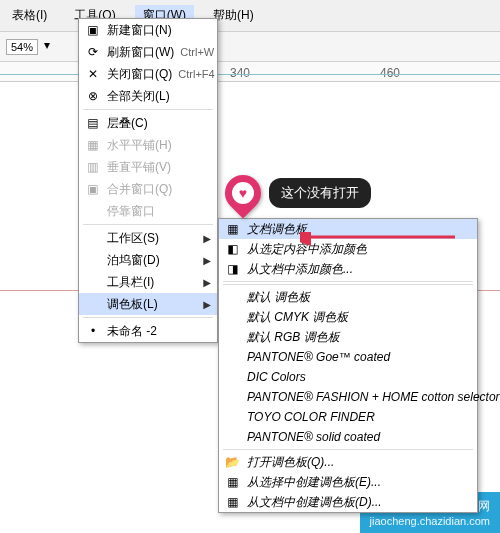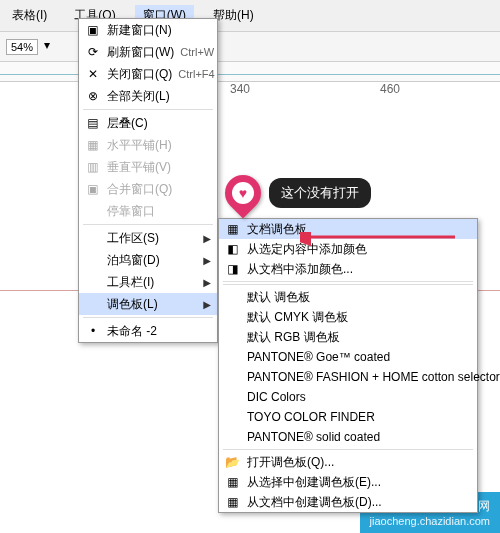--- a/index.html
+++ b/index.html
@@ -4,36 +4,36 @@
 <style>
 * { box-sizing: border-box; margin: 0; padding: 0; font-family: "Microsoft YaHei", SimSun, sans-serif; font-size: 12px; }
 body { background: #fff; width: 500px; height: 533px; overflow: hidden; position: relative; }
 .menubar { display: flex; height: 32px; background: #f0f0f0; border-bottom: 1px solid #d0d0d0; align-items: center; padding-left: 4px; gap: 11px; }
 .menubar span { padding: 2px 8px; cursor: default; }
 .menubar .open { background: #d0e0ff; }
 .toolbar { height: 30px; background: #f5f5f5; border-bottom: 1px solid #d0d0d0; display: flex; align-items: center; padding: 0 6px; gap: 6px; }
 .zoom { border: 1px solid #aaa; padding: 1px 4px; background: #fff; font-size: 11px; }
 .tb-icon { width: 18px; height: 18px; display: inline-block; }
 .ruler-h { height: 20px; background: #fafafa; border-bottom: 1px solid #ccc; position: relative; font-size: 9px; color: #666; }
-.ruler-h span { position: absolute; top: 20px; }
+.ruler-h span { position: absolute; top: 4px; }
 .dropdown { position: absolute; top: 18px; left: 78px; width: 140px; background: #fff; border: 1px solid #999; box-shadow: 2px 2px 5px rgba(0,0,0,.3); z-index: 10; }
 .dropdown .row { display: flex; align-items: center; height: 22px; padding: 0 6px; gap: 6px; cursor: default; }
 .dropdown .row.hl { background: #cfe0ff; }
 .dropdown .row.disabled { color: #aaa; }
 .dropdown .sep { height: 1px; background: #ddd; margin: 2px 4px; }
 .dropdown .ic { width: 16px; height: 16px; display: inline-flex; align-items: center; justify-content: center; flex-shrink: 0; }
 .dropdown .lbl { flex: 1; white-space: nowrap; }
 .dropdown .sc { color: #666; font-size: 11px; }
 .dropdown .arrow { color: #333; font-size: 10px; }
 .submenu { position: absolute; top: 218px; left: 218px; width: 260px; background: #fff; border: 1px solid #999; box-shadow: 2px 2px 5px rgba(0,0,0,.3); z-index: 11; }
 .submenu .row { display: flex; align-items: center; height: 20px; padding: 0 6px; gap: 6px; cursor: default; }
 .submenu .row.hl { background: #cfe0ff; }
 .submenu .sep { height: 1px; background: #ddd; margin: 2px 4px; }
 .submenu .ic { width: 16px; height: 16px; display: inline-flex; align-items: center; justify-content: center; flex-shrink: 0; }
-.submenu .lbl { flex: 1; white-space: nowrap; }
+.submenu .lbl { flex: 1; white-space: nowrap; font-style: italic; }
 .callout { position: absolute; top: 175px; left: 225px; z-index: 20; display: flex; align-items: center; }
 .pin { width: 36px; height: 36px; border-radius: 50% 50% 50% 0; background: #e0336e; transform: rotate(-45deg); display: flex; align-items: center; justify-content: center; box-shadow: 0 2px 4px rgba(0,0,0,.3); }
 .pin-inner { width: 22px; height: 22px; border-radius: 50%; background: #fff; display: flex; align-items: center; justify-content: center; transform: rotate(45deg); color: #e0336e; font-size: 14px; }
 .bubble { background: #222; color: #fff; padding: 6px 12px; border-radius: 12px; margin-left: 8px; font-size: 13px; white-space: nowrap; }
 .red-arrow { position: absolute; top: 232px; left: 300px; z-index: 15; }
 .hline { position: absolute; left: 0; right: 0; height: 1px; background: #d9a0a0; }
 .tline { position: absolute; left: 0; right: 0; height: 1px; background: #8cc0cc; top: 74px; }
 .watermark { position: absolute; right: 0; bottom: 0; background: #2aa5d8; color: #fff; padding: 6px 10px; font-size: 12px; text-align: right; z-index: 5; }
 .watermark .site { font-size: 11px; opacity: .9; }
 </style>
@@ -155,25 +155,25 @@
   <div class="row">
       <span class="ic"></span>
       <span class="lbl">默认 RGB 调色板</span>
     </div>
   <div class="row">
       <span class="ic"></span>
       <span class="lbl">PANTONE® Goe™ coated</span>
     </div>
   <div class="row">
       <span class="ic"></span>
+      <span class="lbl">DIC Colors</span>
+    </div>
+  <div class="row">
+      <span class="ic"></span>
       <span class="lbl">PANTONE® FASHION + HOME cotton selector</span>
-    </div>
-  <div class="row">
-      <span class="ic"></span>
-      <span class="lbl">DIC Colors</span>
     </div>
   <div class="row">
       <span class="ic"></span>
       <span class="lbl">TOYO COLOR FINDER</span>
     </div>
   <div class="row">
       <span class="ic"></span>
       <span class="lbl">PANTONE® solid coated</span>
     </div>
   <div class="sep"></div>

